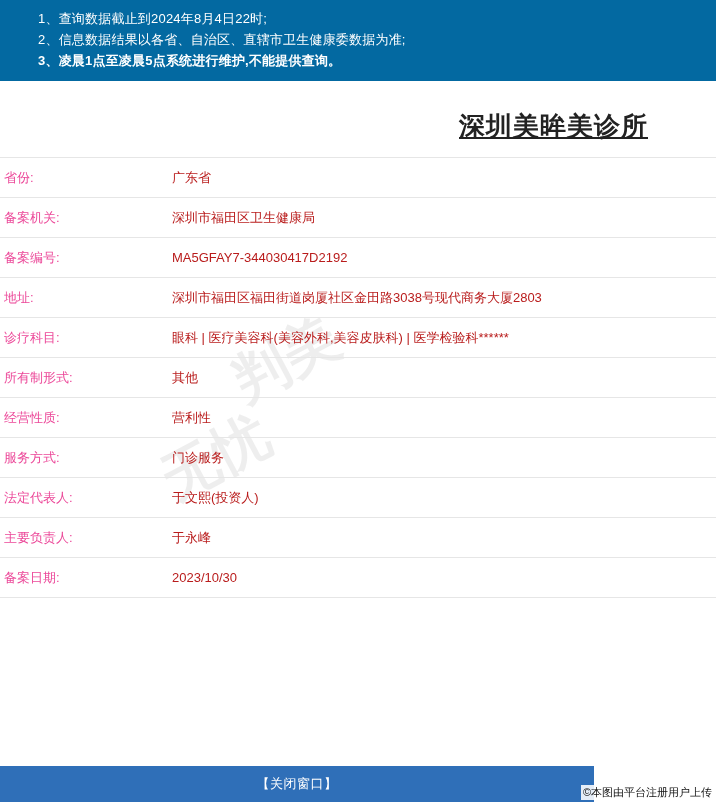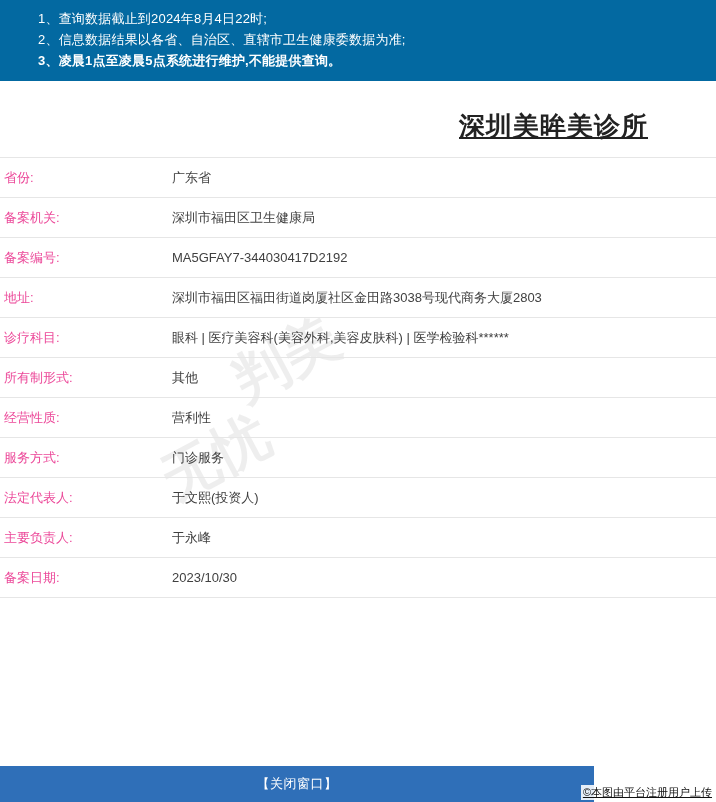--- a/index.html
+++ b/index.html
@@ -69,21 +69,21 @@
     vertical-align: middle;
     background: transparent;
   }
   .info-table tr td.label {
     width: 168px;
     padding-left: 4px;
     color: #ec4899;
     white-space: nowrap;
   }
   .info-table tr td.value {
-    color: #404040;
+    color: #b91c1c;
     padding-right: 8px;
     white-space: nowrap;
   }
 
   
   .watermark {
     position: absolute;
     left: 150px;
     top: 300px;
     width: 420px;
@@ -125,21 +125,20 @@
   .upload-note {
     position: absolute;
     right: 2px;
     bottom: 2px;
     font-size: 11px;
     color: #111111;
     background: rgba(255,255,255,0.88);
     padding: 0 2px;
     white-space: nowrap;
     z-index: 5;
-    text-decoration: underline;
   }
 </style>
 </head>
 <body>
 
 <div class="notice-banner">
   <div class="notice-line plain">1、查询数据截止到2024年8月4日22时;</div>
   <div class="notice-line plain">2、信息数据结果以各省、自治区、直辖市卫生健康委数据为准;</div>
   <div class="notice-line">3、凌晨1点至凌晨5点系统进行维护,不能提供查询。</div>
 </div>

